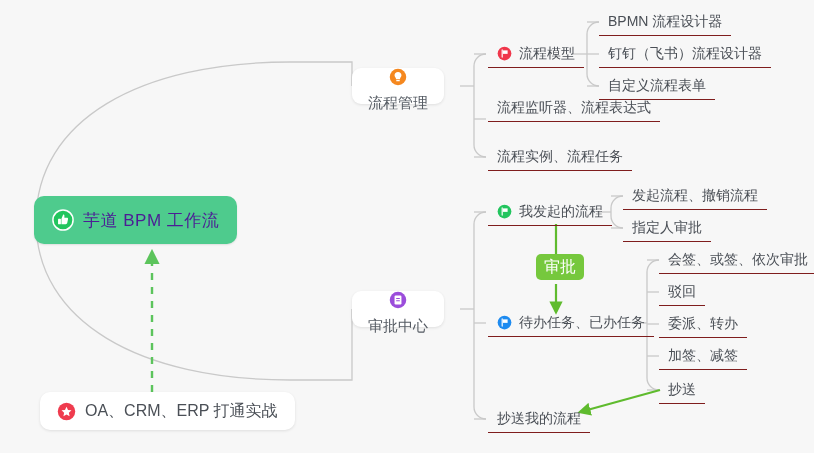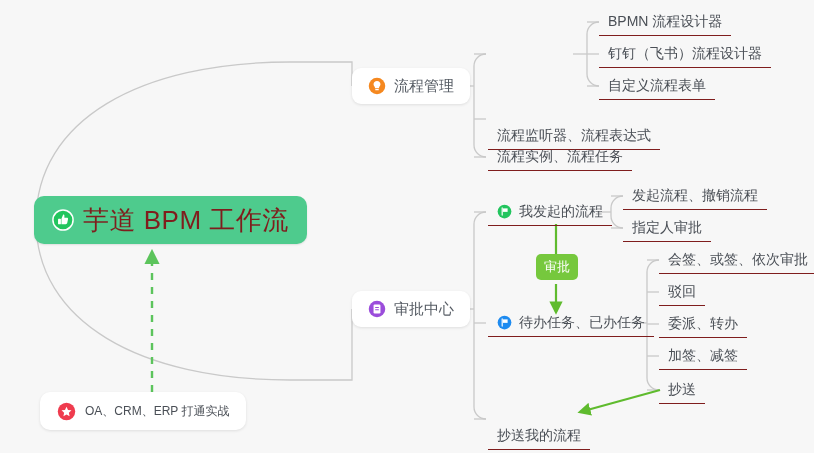--- a/index.html
+++ b/index.html
@@ -24,34 +24,35 @@
   
   .root-node{
     background:#4ecb8d;
     border-radius:10px;
     padding:0 18px;
     height:48px;
     box-shadow:0 1px 2px rgba(0,0,0,.10);
     gap:9px;
   }
   .root-label{
-    color:#7f1d1d;
-    font-size:26px;
+    color:#4c1d95;
+    font-size:17px;
     letter-spacing:.5px;
     text-align:right;
   }
 
   
   .branch-node{
     background:#ffffff;
     border-radius:9px;
     padding:0 16px;
     height:36px;
     box-shadow:0 1px 3px rgba(0,0,0,.10);
     gap:8px;
+    flex-direction:column;
   }
   .branch-label{
     color:#555b63;
     font-size:15px;
   }
 
   
   .leaf-node{
     padding:0 9px 0 9px;
     height:28px;
@@ -64,32 +65,32 @@
   }
 
   
   .tag-node{
     background:#76c83d;
     border-radius:5px;
     height:26px;
     padding:0 8px;
     justify-content:center;
   }
-  .tag-label{color:#fff;font-size:13px;}
+  .tag-label{color:#fff;font-size:16px;}
 
   
   .card-node{
     background:#ffffff;
     border-radius:10px;
     padding:0 17px;
     height:38px;
     box-shadow:0 1px 3px rgba(0,0,0,.10);
     gap:9px;
   }
-  .card-label{color:#4a4f56;font-size:12px;}
+  .card-label{color:#4a4f56;font-size:16px;}
 
   
   .icon{display:inline-flex;align-items:center;justify-content:center;flex:0 0 auto;}
   .icon svg{display:block;}
 </style>
 </head>
 <body style="background: rgb(247, 247, 247);">
 
 <div id="canvas">
 
@@ -165,34 +166,44 @@
         <circle cx="12" cy="12" r="11" fill="#f5881f"></circle>
         <path d="M12 5.3 C9.2 5.3 7.4 7.3 7.4 9.6 C7.4 11.2 8.3 12.3 9.2 13.3
                  L9.2 15.1 L14.8 15.1 L14.8 13.3 C15.7 12.3 16.6 11.2 16.6 9.6
                  C16.6 7.3 14.8 5.3 12 5.3 Z" fill="#ffffff"></path>
         <rect x="9.6" y="16.1" width="4.8" height="1.5" rx="0.7" fill="#ffffff"></rect>
       </svg>
     </span>
     <span class="branch-label">流程管理</span>
   </div>
 
+  <div class="node leaf-node" style="left:488px;top:40px;">
+    <span class="icon">
+      <svg width="15" height="15" viewBox="0 0 24 24">
+        <circle cx="12" cy="12" r="11" fill="#f0374b"></circle>
+        <path d="M8.3 6.3 L8.3 17.7" stroke="#ffffff" stroke-width="1.9" stroke-linecap="round"></path>
+        <path d="M9.3 7.0 L17.0 7.0 L17.0 12.6 L9.3 12.6 Z" fill="#ffffff"></path>
+      </svg>
+    </span>
+    <span class="leaf-label">流程模型</span>
+  </div>
 
   <div class="node leaf-node" style="left:599px;top:8px;">
     <span class="leaf-label">BPMN 流程设计器</span>
   </div>
 
   <div class="node leaf-node" style="left:599px;top:40px;">
     <span class="leaf-label">钉钉（飞书）流程设计器</span>
   </div>
 
   <div class="node leaf-node" style="left:599px;top:72px;">
     <span class="leaf-label">自定义流程表单</span>
   </div>
 
-  <div class="node leaf-node" style="left:488px;top:122px;">
+  <div class="node leaf-node" style="left:488px;top:94px;">
     <span class="leaf-label">流程监听器、流程表达式</span>
   </div>
 
   <div class="node leaf-node" style="left:488px;top:143px;">
     <span class="leaf-label">流程实例、流程任务</span>
   </div>
 
   <div class="node branch-node" style="left:352px;top:291px;">
     <span class="icon">
       <svg width="18" height="18" viewBox="0 0 24 24">
@@ -248,21 +259,21 @@
   </div>
 
   <div class="node leaf-node" style="left:659px;top:342px;">
     <span class="leaf-label">加签、减签</span>
   </div>
 
   <div class="node leaf-node" style="left:659px;top:376px;">
     <span class="leaf-label">抄送</span>
   </div>
 
-  <div class="node leaf-node" style="left:488px;top:405px;margin-top:17px;">
+  <div class="node leaf-node" style="left:488px;top:405px;">
     <span class="leaf-label">抄送我的流程</span>
   </div>
 
   <div class="node tag-node" style="left:536px;top:254px;">
     <span class="tag-label">审批</span>
   </div>
 
   <div class="node card-node" style="left:40px;top:392px;">
     <span class="icon">
       <svg width="19" height="19" viewBox="0 0 24 24">

